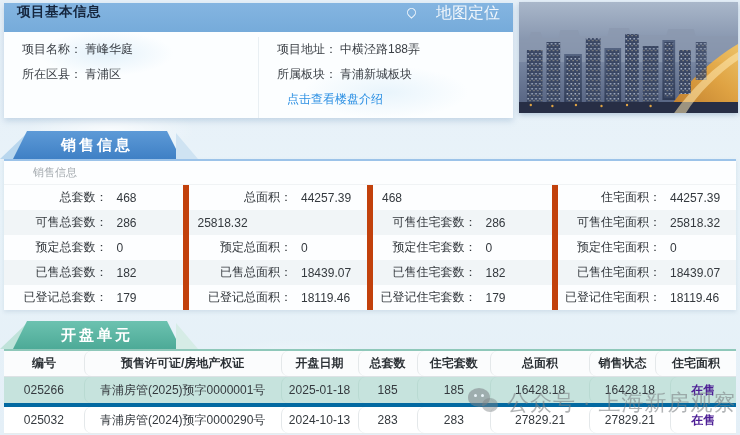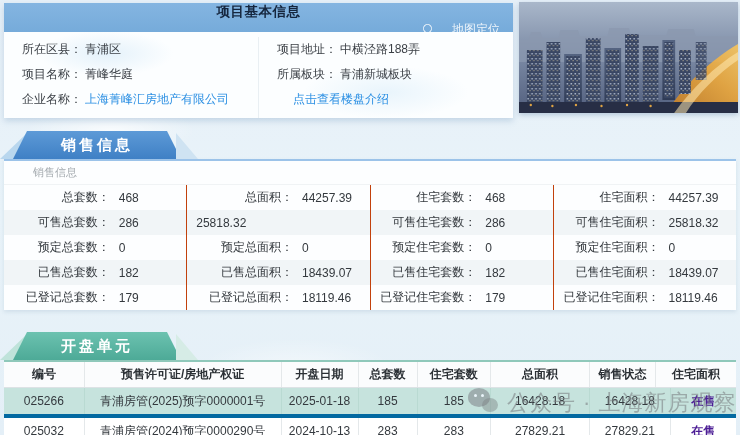--- a/index.html
+++ b/index.html
@@ -9,23 +9,23 @@
     font-size:12px;color:#34393e;
     background:
       radial-gradient(120px 40px at 15% 30%, rgba(255,255,255,.7), rgba(255,255,255,0) 70%),
       radial-gradient(160px 50px at 70% 60%, rgba(255,255,255,.6), rgba(255,255,255,0) 70%),
       radial-gradient(140px 45px at 40% 85%, rgba(255,255,255,.5), rgba(255,255,255,0) 70%),
       linear-gradient(180deg,#e6f0f8 0%,#e9f3f9 50%,#e4eff7 100%);
   }
   
   .top{display:flex;gap:6px;padding:3px 2px 0 4px;}
   .info-card{width:509px;box-shadow:0 3px 6px rgba(100,140,180,.28);}
-  .bar{height:29px;background:linear-gradient(180deg,#84b5e1,#76abda);display:flex;align-items:center;padding:0 13px;flex-direction:column;}
+  .bar{height:29px;background:linear-gradient(180deg,#84b5e1,#76abda);display:flex;align-items:flex-start;padding:0 13px;}
   .bar-title{font-weight:bold;font-size:13.5px;color:#15263e;letter-spacing:.5px;}
-  .map-link{margin-left:auto;color:rgba(255,255,255,.88);font-size:12px;display:flex;align-items:center;gap:20px;cursor:pointer;}
+  .map-link{margin-left:auto;color:rgba(255,255,255,.88);font-size:16px;display:flex;align-items:center;gap:20px;cursor:pointer;}
   .pin{width:7px;height:7px;border:1.6px solid rgba(255,255,255,.85);border-radius:50% 50% 50% 0;transform:rotate(-45deg);margin-top:-3px;}
   .info-body{
     height:81px;display:flex;padding:5px 0 0 0;
     background:
       radial-gradient(90px 30px at 20% 25%, rgba(225,240,250,.9), rgba(255,255,255,0) 75%),
       radial-gradient(110px 35px at 75% 70%, rgba(228,242,251,.8), rgba(255,255,255,0) 75%),
       #fcfeff;
   }
   .col{width:50%;}
   .col.right{border-left:1px solid #e9eff3;}
@@ -47,31 +47,31 @@
   .blue .tab-accent-right{background:#cfe3f2;}
   .teal .tab-main{background:linear-gradient(180deg,#6cc2b0,#4daa97);}
   .teal .tab-accent-left{background:#bfe3da;}
   .teal .tab-accent-right{background:#d6ece6;}
   
   .sales-table{margin:0 4px;background:#fdfeff;border-top:2px solid #9cc3e9;box-shadow:0 2px 4px rgba(120,150,180,.2);}
   .sub{height:23px;line-height:23px;padding-left:29px;color:#a3a9ae;font-size:11px;border-bottom:1px solid #f0f3f5;}
   .srow{display:flex;height:25px;}
   .srow.alt{background:#f1f5f7;}
   .scell{flex:1;display:flex;align-items:center;overflow:hidden;}
-  .scell + .scell{border-left:1px solid #c2410c;}
+  .scell + .scell{border-left:6px solid #c2410c;}
   .slabel{width:58%;text-align:right;white-space:nowrap;}
   .sval{margin-left:9px;white-space:nowrap;}
   
-  .opening-wrap .section-tab{margin-top:22px;}
+  .opening-wrap .section-tab{margin-top:11px;}
   .opening-table{margin:0 4px;background:#fff;border-top:2px solid #8fc8ba;}
   .ohrow{display:flex;height:25px;background:#fbfcfd;border-bottom:1px solid #dde2e5;font-weight:bold;color:#2b3035;}
   .orow{display:flex;height:26px;border-bottom:1px solid #e8ecee;}
   .orow.highlight{background:#c6e3dd;border-bottom:4px solid #0369a1;}
   .ocell{display:flex;align-items:center;justify-content:center;white-space:nowrap;overflow:hidden;}
-  .ohrow .ocell + .ocell, .orow .ocell + .ocell{border-left:1px solid #e4e8ea;}
+  .ohrow .ocell + .ocell, .orow .ocell + .ocell{border-left:1px solid #e4e8ea;border-radius:7px;}
   .orow.highlight .ocell + .ocell{border-left:1px solid #b9dad2;}
   .c0{width:11%}.c1{width:27%}.c2{width:10.5%}.c3{width:8%}.c4{width:10%}.c5{width:13.5%}.c6{width:11%}.c7{width:9%}
   .status-green{color:#4c1d95;font-weight:bold;}
   
   .watermark{position:absolute;left:468px;top:388px;display:flex;align-items:center;gap:5px;
     color:rgba(125,130,134,.6);font-size:22px;letter-spacing:1px;white-space:nowrap;z-index:50;pointer-events:none;}
   .wm-icon{position:relative;width:34px;height:30px;flex:none;}
   .wm-icon::before{content:"";position:absolute;left:0;top:0;width:22px;height:19px;border-radius:50%;background:rgba(125,130,134,.55);}
   .wm-icon::after{content:"";position:absolute;left:14px;top:10px;width:16px;height:14px;border-radius:50%;background:rgba(125,130,134,.45);}
   .wm-eye{position:absolute;width:3px;height:3px;border-radius:50%;background:#e9f3f9;z-index:2;}
@@ -86,43 +86,39 @@
     <div class="bar">
       <span class="bar-title">项目基本信息</span>
       <span class="map-link">
         <span class="pin"></span>
         <span>地图定位</span>
       </span>
     </div>
     <div class="info-body">
       <div class="col">
         <div class="frow">
+          <span class="flabel">项目名称：</span>
+          <span class="fvalue">菁峰华庭</span>
+        </div>
+        <div class="frow">
           <span class="flabel">所在区县：</span>
           <span class="fvalue">青浦区</span>
         </div>
-        <div class="frow">
-          <span class="flabel">项目名称：</span>
-          <span class="fvalue">菁峰华庭</span>
-        </div>
-        <div class="frow">
-          <span class="flabel">企业名称：</span>
-          <span class="fvalue link">上海菁峰汇房地产有限公司</span>
-        </div>
       </div>
       <div class="col right">
         <div class="frow">
           <span class="flabel">项目地址：</span>
           <span class="fvalue">中横泾路188弄</span>
         </div>
         <div class="frow">
           <span class="flabel">所属板块：</span>
           <span class="fvalue">青浦新城板块</span>
         </div>
         <div class="frow">
-          <span class="fvalue link" style="margin-left:16px">点击查看楼盘介绍</span>
+          <span class="fvalue link" style="margin-left:10px">点击查看楼盘介绍</span>
         </div>
       </div>
     </div>
   </div>
   <div class="photo">
     <svg viewBox="0 0 223 111" preserveAspectRatio="none" aria-hidden="true">
       <defs>
         <linearGradient id="sky" x1="0" y1="0" x2="0" y2="1">
           <stop offset="0" stop-color="#a9b7ca"></stop>
             <stop offset="0.45" stop-color="#7e8da7"></stop>
@@ -185,21 +181,20 @@
         <div class="srow">
           <div class="scell">
             <span class="slabel">总套数：</span>
             <span class="sval">468</span>
           </div>
           <div class="scell">
             <span class="slabel">总面积：</span>
             <span class="sval">44257.39</span>
           </div>
           <div class="scell">
-            <span class="slabel">住宅套数：</span>
             <span class="sval">468</span>
           </div>
           <div class="scell">
             <span class="slabel">住宅面积：</span>
             <span class="sval">44257.39</span>
           </div>
         </div>
         <div class="srow alt">
           <div class="scell">
             <span class="slabel">可售总套数：</span>

